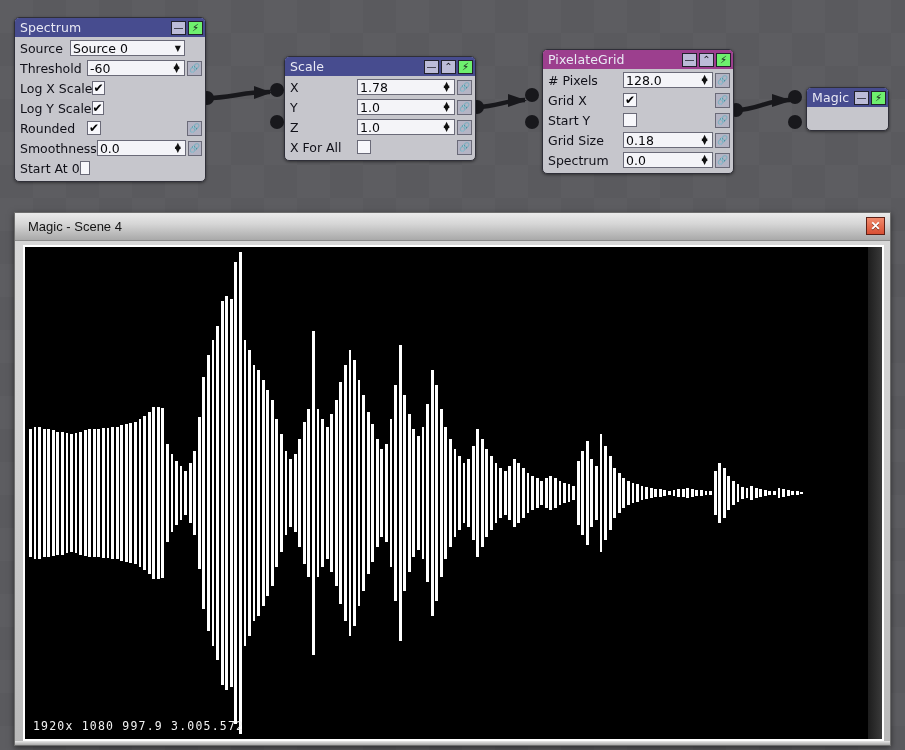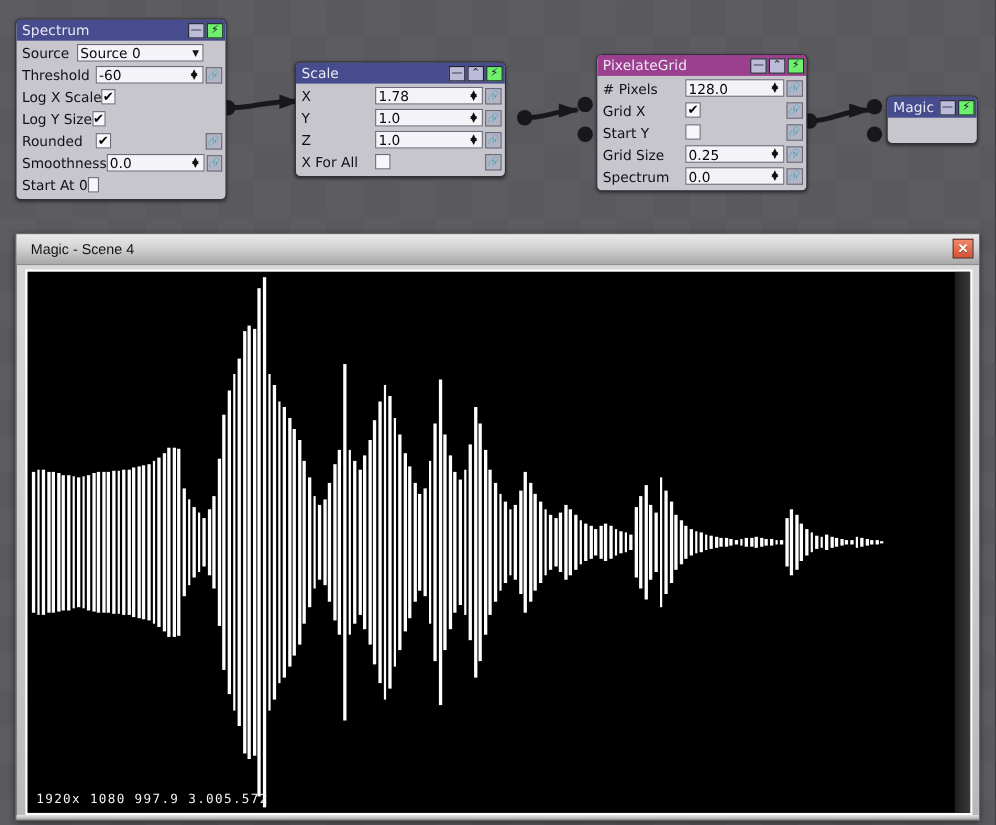--- a/index.html
+++ b/index.html
@@ -198,21 +198,21 @@
       <span class="link-btn">🔗</span>
     </div>
 
     <div class="row">
       <span class="row-label">Log X Scale</span>
       <span class="chk" style="margin-right:101px">✔</span>
       <span class="link-spacer"></span>
     </div>
 
     <div class="row">
-      <span class="row-label">Log Y Size</span>
+      <span class="row-label">Log Y Scale</span>
       <span class="chk" style="margin-right:101px">✔</span>
       <span class="link-spacer"></span>
     </div>
 
     <div class="row">
       <span class="row-label">Rounded</span>
       <span class="chk" style="margin-right:84px">✔</span>
       <span class="link-btn">🔗</span>
     </div>
 
@@ -230,21 +230,21 @@
 
     <div class="row">
       <span class="row-label">Start At 0</span>
       <span class="chk" style="margin-right:101px"></span>
       <span class="link-spacer"></span>
     </div>
 
   </div>
 </div>
 
-<div class="node" id="node-scale" style="left:268px; top:56px; width:192px;">
+<div class="node" id="node-scale" style="left:284px; top:56px; width:192px;">
   <div class="node-header violet">
     <span class="node-title">Scale</span>
     <span class="hbtn min">—</span>
     <span class="hbtn">⌃</span>
     <span class="hbtn green">⚡</span>
   </div>
   <div class="node-body">
 
     <div class="row">
       <span class="row-label">X</span>
@@ -320,21 +320,21 @@
 
     <div class="row">
       <span class="row-label">Start Y</span>
       <span class="chk" style="margin-right:76px"></span>
       <span class="link-btn">🔗</span>
     </div>
 
     <div class="row">
       <span class="row-label">Grid Size</span>
       <div class="field" style="width:90px">
-        <span class="val">0.25</span>
+        <span class="val">0.18</span>
         <span class="spin">
             <span>▲</span>
             <span>▼</span>
           </span>
       </div>
       <span class="link-btn">🔗</span>
     </div>
 
     <div class="row">
       <span class="row-label">Spectrum</span>

